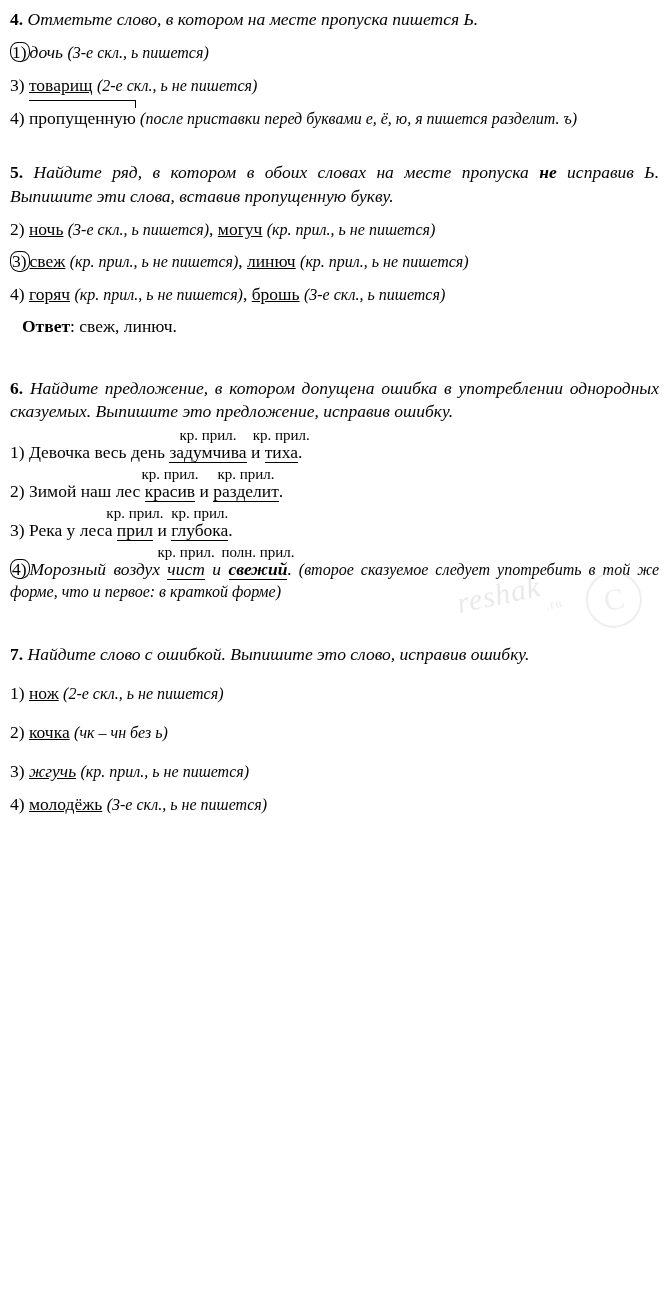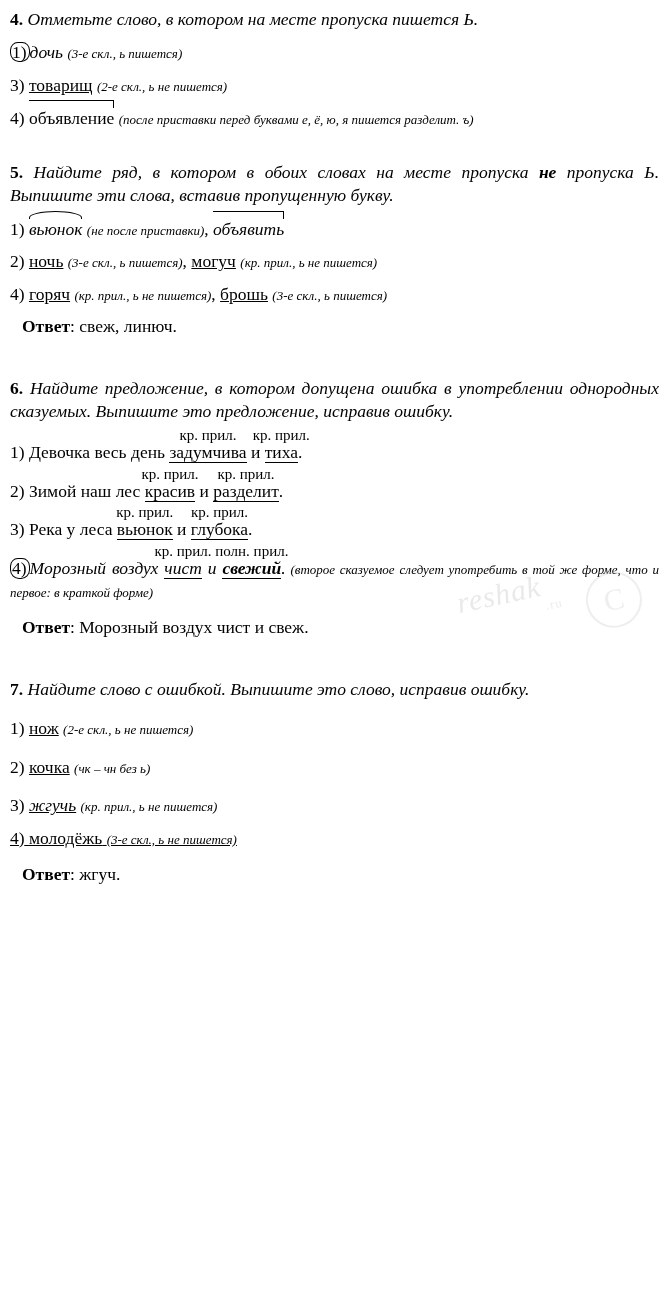--- a/index.html
+++ b/index.html
@@ -36,21 +36,21 @@
   .lead em, .it {
     font-style: italic;
   }
   .opt {
     font-size: 17.5px;
     line-height: 1.30;
     margin: 0 0 10px 0;
   }
   .hint {
     font-style: italic;
-    font-size: 13px;
+    font-size: 16px;
   }
   .ans {
     font-size: 17.5px;
     margin: 6px 0 10px 12px;
   }
   .ans b { font-weight: bold; }
   .u {
     text-decoration: underline;
   }
   .marker-box {
@@ -178,45 +178,45 @@
 
 
     <p class="opt">
       <span>3)</span>
       <span class="u">товарищ</span>
       <span class="hint">(2-е скл., ь не пишется)</span>
     </p>
 
     <p class="opt">
       <span>4)</span>
-      <span class="pref"><span>объявление</span></span>
+      <span class="pref"><span>пропущенную</span></span>
       <span class="hint">(после приставки перед буквами е, ё, ю, я пишется разделит. ъ)</span>
     </p>
   </div>
 
   <div class="spacer-md"></div>
 
   <div class="task">
     <p class="lead">
-      <span class="num">5.</span><span class="it"> Найдите ряд, в котором в обоих словах на месте пропуска </span><b class="it">не</b><span class="it"> пропуска Ь</span><span class="it">. Выпишите эти слова, вставив пропущенную букву.</span>
-    </p>
-
-    <p class="opt">
-      <span>1)</span>
-      <span class="arc it"><span>вьюнок</span></span>
-      <span class="hint">(не после приставки)</span><span>, </span><span class="pref it"><span>объявить</span></span>
-    </p>
+      <span class="num">5.</span><span class="it"> Найдите ряд, в котором в обоих словах на месте пропуска </span><b class="it">не</b><span class="it"> исправив Ь</span><span class="it">. Выпишите эти слова, вставив пропущенную букву.</span>
+    </p>
+
 
     <p class="opt">
       <span>2)</span>
       <span class="u">ночь</span>
       <span class="hint">(3-е скл., ь пишется)</span><span>, </span><span class="u">могуч</span>
       <span class="hint">(кр. прил., ь не пишется)</span>
     </p>
 
+    <p class="opt">
+      <span class="marker-box">3)</span><span class="u">свеж</span>
+      <span class="hint">(кр. прил., ь не пишется)</span><span>, </span><span class="u">линюч</span>
+      <span class="hint">(кр. прил., ь не пишется)</span>
+    </p>
 
     <p class="opt">
       <span>4)</span>
       <span class="u">горяч</span>
       <span class="hint">(кр. прил., ь не пишется)</span><span>, </span><span class="u">брошь</span>
       <span class="hint">(3-е скл., ь пишется)</span>
     </p>
 
     <p class="ans">
       <b>Ответ</b><span>: свеж, линюч.</span>
@@ -233,30 +233,27 @@
       <span>Девочка весь день </span><span class="over"><span class="lbl">кр. прил.</span><span class="txt">задумчива</span></span><span> и </span><span class="over"><span class="lbl">кр. прил.</span><span class="txt">тиха</span></span><span>.</span>
     </p>
 
     <p class="opt" style="margin-top:16px;">
       <span>2)</span>
       <span>Зимой наш лес </span><span class="over"><span class="lbl">кр. прил.</span><span class="txt">красив</span></span><span> и </span><span class="over"><span class="lbl">кр. прил.</span><span class="txt">разделит</span></span><span>.</span>
     </p>
 
     <p class="opt" style="margin-top:16px;">
       <span>3)</span>
-      <span>Река у леса </span><span class="over"><span class="lbl">кр. прил.</span><span class="txt">вьюнок</span></span><span> и </span><span class="over"><span class="lbl">кр. прил.</span><span class="txt">глубока</span></span><span>.</span>
+      <span>Река у леса </span><span class="over"><span class="lbl">кр. прил.</span><span class="txt">прил</span></span><span> и </span><span class="over"><span class="lbl">кр. прил.</span><span class="txt">глубока</span></span><span>.</span>
     </p>
 
     <p class="opt" style="margin-top:16px; text-align:justify;">
       <span class="marker-box">4)</span><span class="it">Морозный воздух </span><span class="over"><span class="lbl">кр. прил.</span><span class="txt it">чист</span></span><span class="it"> и </span><span class="over bold"><span class="lbl">полн. прил.</span><span class="txt it">свежий</span></span><span class="it">.</span><span class="hint"> (второе сказуемое следует употребить в той же форме, что и первое: в краткой форме)</span>
     </p>
 
-    <p class="ans" style="margin-top:14px;">
-      <b>Ответ</b><span>: Морозный воздух чист и свеж.</span>
-    </p>
   </div>
 
   <div class="spacer-lg"></div>
 
   <div class="task">
     <p class="lead"><span class="num">7.</span><span class="it"> Найдите слово с ошибкой. Выпишите это слово, исправив ошибку.</span></p>
 
     <p class="opt" style="margin-top:16px;">
       <span>1)</span>
       <span class="u">нож</span>
@@ -268,24 +265,21 @@
       <span class="u">кочка</span>
       <span class="hint">(чк – чн без ь)</span>
     </p>
 
     <p class="opt" style="margin-top:16px;">
       <span>3)</span>
       <span class="u it">жгучь</span>
       <span class="hint">(кр. прил., ь не пишется)</span>
     </p>
 
-    <p class="opt" style="margin-top:4px;text-decoration:underline;">
+    <p class="opt" style="margin-top:4px;">
       <span>4)</span>
       <span class="u">молодёжь</span>
       <span class="hint">(3-е скл., ь не пишется)</span>
     </p>
 
-    <p class="ans" style="margin-top:14px;">
-      <b>Ответ</b><span>: жгуч.</span>
-    </p>
   </div>
 
 </div>
 
 </body></html>

